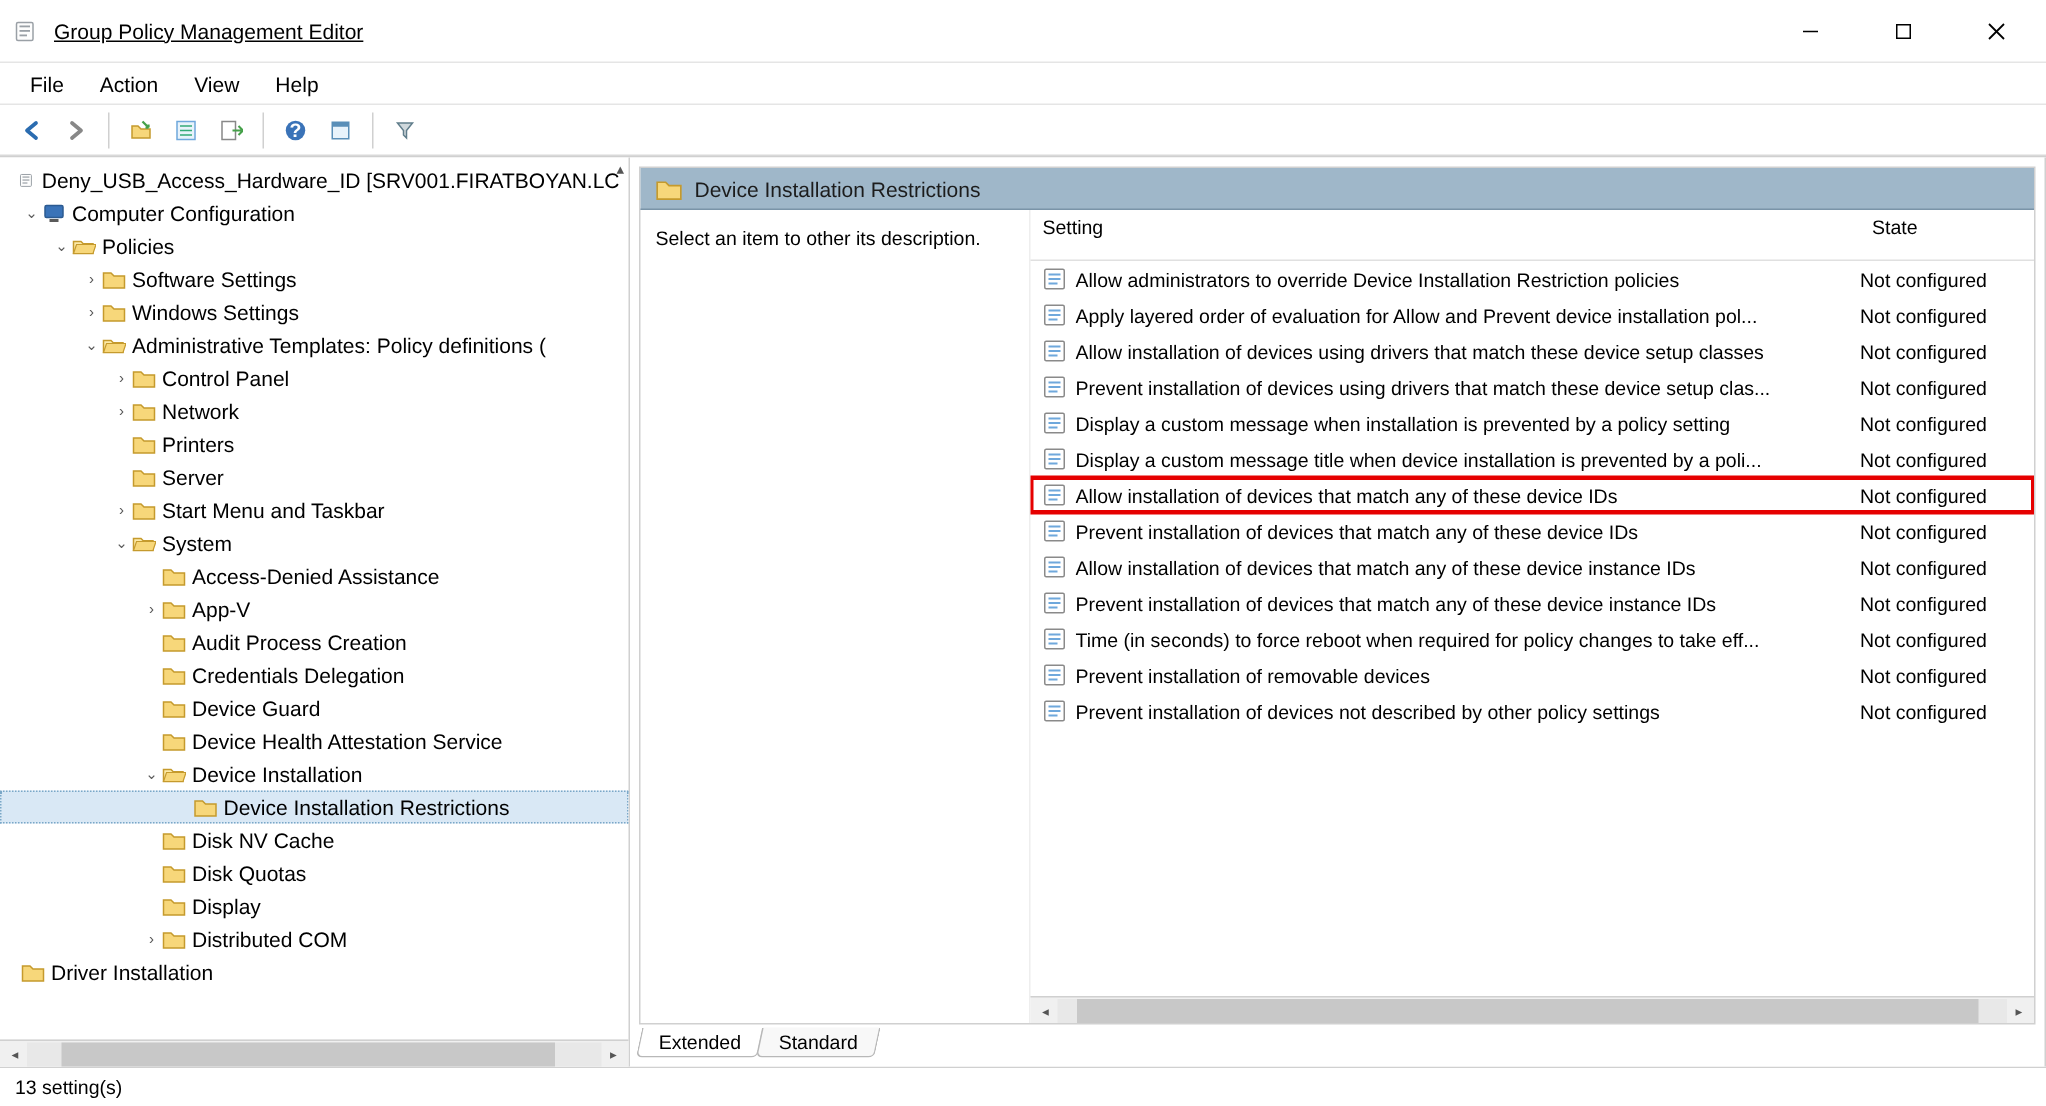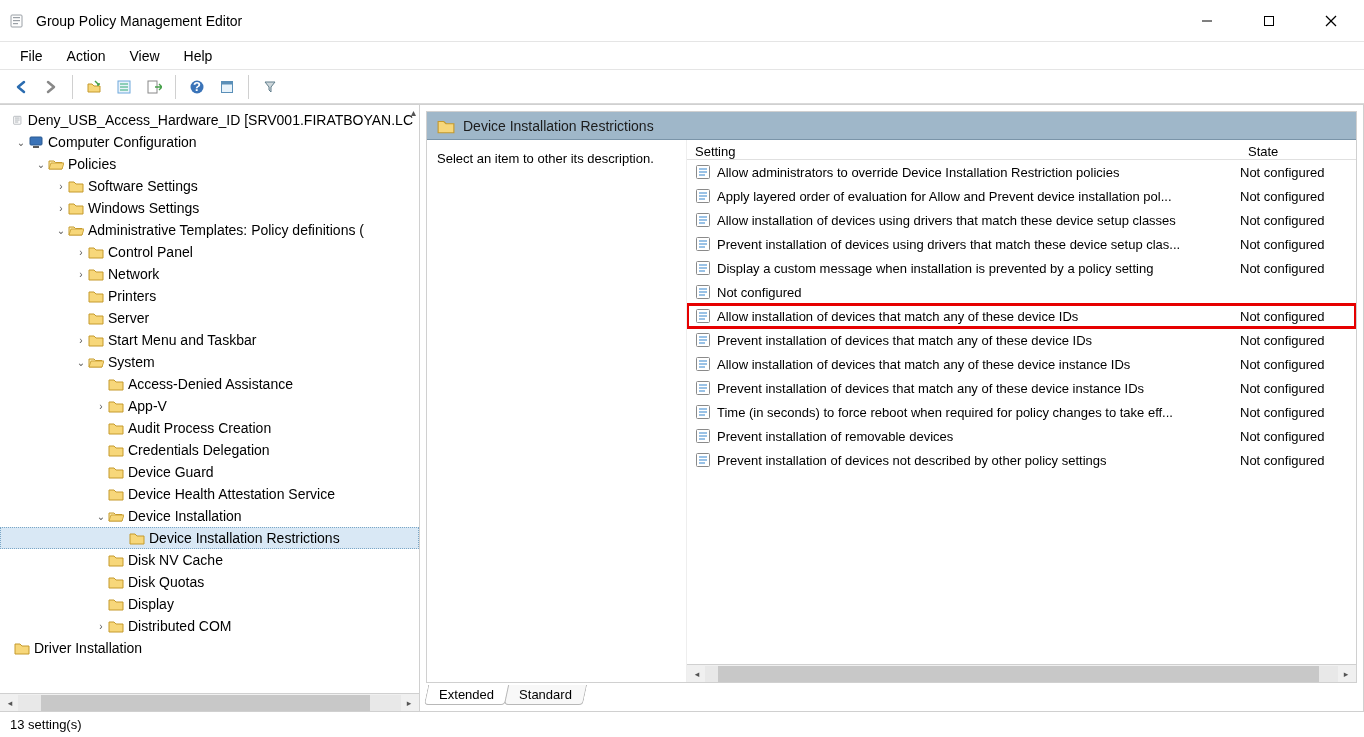--- a/index.html
+++ b/index.html
@@ -1,21 +1,21 @@
 <!DOCTYPE html>
 <html><head>
 <meta charset="utf-8">
 <style>
 * { box-sizing: border-box; margin: 0; padding: 0; font-family: "Segoe UI", Tahoma, sans-serif; font-size: 13px; }
 body { background: #fff; user-select: none; overflow: hidden; }
 
 
 .titlebar { height: 42px; display: flex; align-items: center; padding: 0 10px; border-bottom: 1px solid #e5e5e5; }
 .titlebar .app-icon { width: 16px; height: 16px; margin-right: 10px; }
-.titlebar .title { flex: 1; font-size: 14px; color: #000; }
+.titlebar .title { flex: 1; font-size: 14px; color: #000; text-decoration: underline; }
 .winbtns { display: flex; gap: 28px; margin-right: 6px; }
 .winbtn { width: 34px; height: 28px; display:flex; align-items:center; justify-content:center; color:#000; cursor:pointer;}
 .winbtn svg { width: 12px; height: 12px; }
 
 
 .menubar { height: 28px; display: flex; align-items: center; padding: 0 8px; border-bottom: 1px solid #e5e5e5; }
 .menubar .menu { padding: 4px 12px; font-size: 14px; cursor: pointer; }
 
 
 .toolbar { height: 34px; display: flex; align-items: center; padding: 0 8px; gap: 4px; border-bottom: 1px solid #d9d9d9; }
@@ -46,21 +46,21 @@
 
 
 .rightpane { flex:1; display:flex; flex-direction:column; background:#fff; border-right:1px solid #d0d0d0;}
 .tabcontent { flex:1; display:flex; flex-direction:column; border:1px solid #d0d0d0; margin:6px 6px 0 6px; background:#fff; min-height:0;}
 .right-header { background:#9fb7c9; height:28px; display:flex; align-items:center; padding:0 10px; gap:8px; border-bottom:1px solid #7a94a8;}
 .right-header .foldico { width:18px; height:18px; display:inline-flex;}
 .right-header .hdrtxt { font-size:14px; color:#1c1c1c; }
 .right-body { flex:1; display:flex; min-height:0;}
 .desc-col { width:260px; padding:10px 10px; font-size:14px; color:#000; border-right:1px solid #eee;}
 .list-col { flex:1; display:flex; flex-direction:column; min-width:0;}
-.list-head { display:flex; height:20px; border-bottom:1px solid #e0e0e0; font-size:13px; color:#000;}
+.list-head { display:flex; height:34px; border-bottom:1px solid #e0e0e0; font-size:13px; color:#000;}
 .colh { padding:4px 8px; }
 .col-setting { flex:1; }
 .col-state { width:116px; text-align:left;}
 .list-body { flex:1; overflow:auto; position:relative;}
 .srow { display:flex; align-items:center; height:24px; font-size:14px; color:#000; cursor:pointer;}
 .srow .sico { width:16px; height:16px; margin:0 6px 0 8px; flex-shrink:0;}
 .srow .stxt { flex:1; overflow:hidden; text-overflow:ellipsis; white-space:nowrap; padding-right:8px;}
 .srow .sstate { width:116px; white-space:nowrap; overflow:hidden; text-overflow:ellipsis;}
 .srow.hl { outline:3px solid #e60000; outline-offset:-2px; }
 .list-scroll { height:18px; border-top:1px solid #d0d0d0; display:flex; align-items:center; padding:0 2px; background:#f0f0f0;}
@@ -576,20 +576,21 @@
                 <span class="sico"><svg viewBox="0 0 16 16">
                     <use href="#svg-setting"></use>
                   </svg></span>
                 <span class="stxt">Display a custom message when installation is prevented by a policy setting</span>
                 <span class="sstate">Not configured</span>
               </div>
               <div class="srow">
                 <span class="sico"><svg viewBox="0 0 16 16">
                     <use href="#svg-setting"></use>
                   </svg></span>
+                <span class="stxt">Display a custom message title when device installation is prevented by a poli...</span>
                 <span class="sstate">Not configured</span>
               </div>
               <div class="srow hl">
                 <span class="sico"><svg viewBox="0 0 16 16">
                     <use href="#svg-setting"></use>
                   </svg></span>
                 <span class="stxt">Allow installation of devices that match any of these device IDs</span>
                 <span class="sstate">Not configured</span>
               </div>
               <div class="srow">

